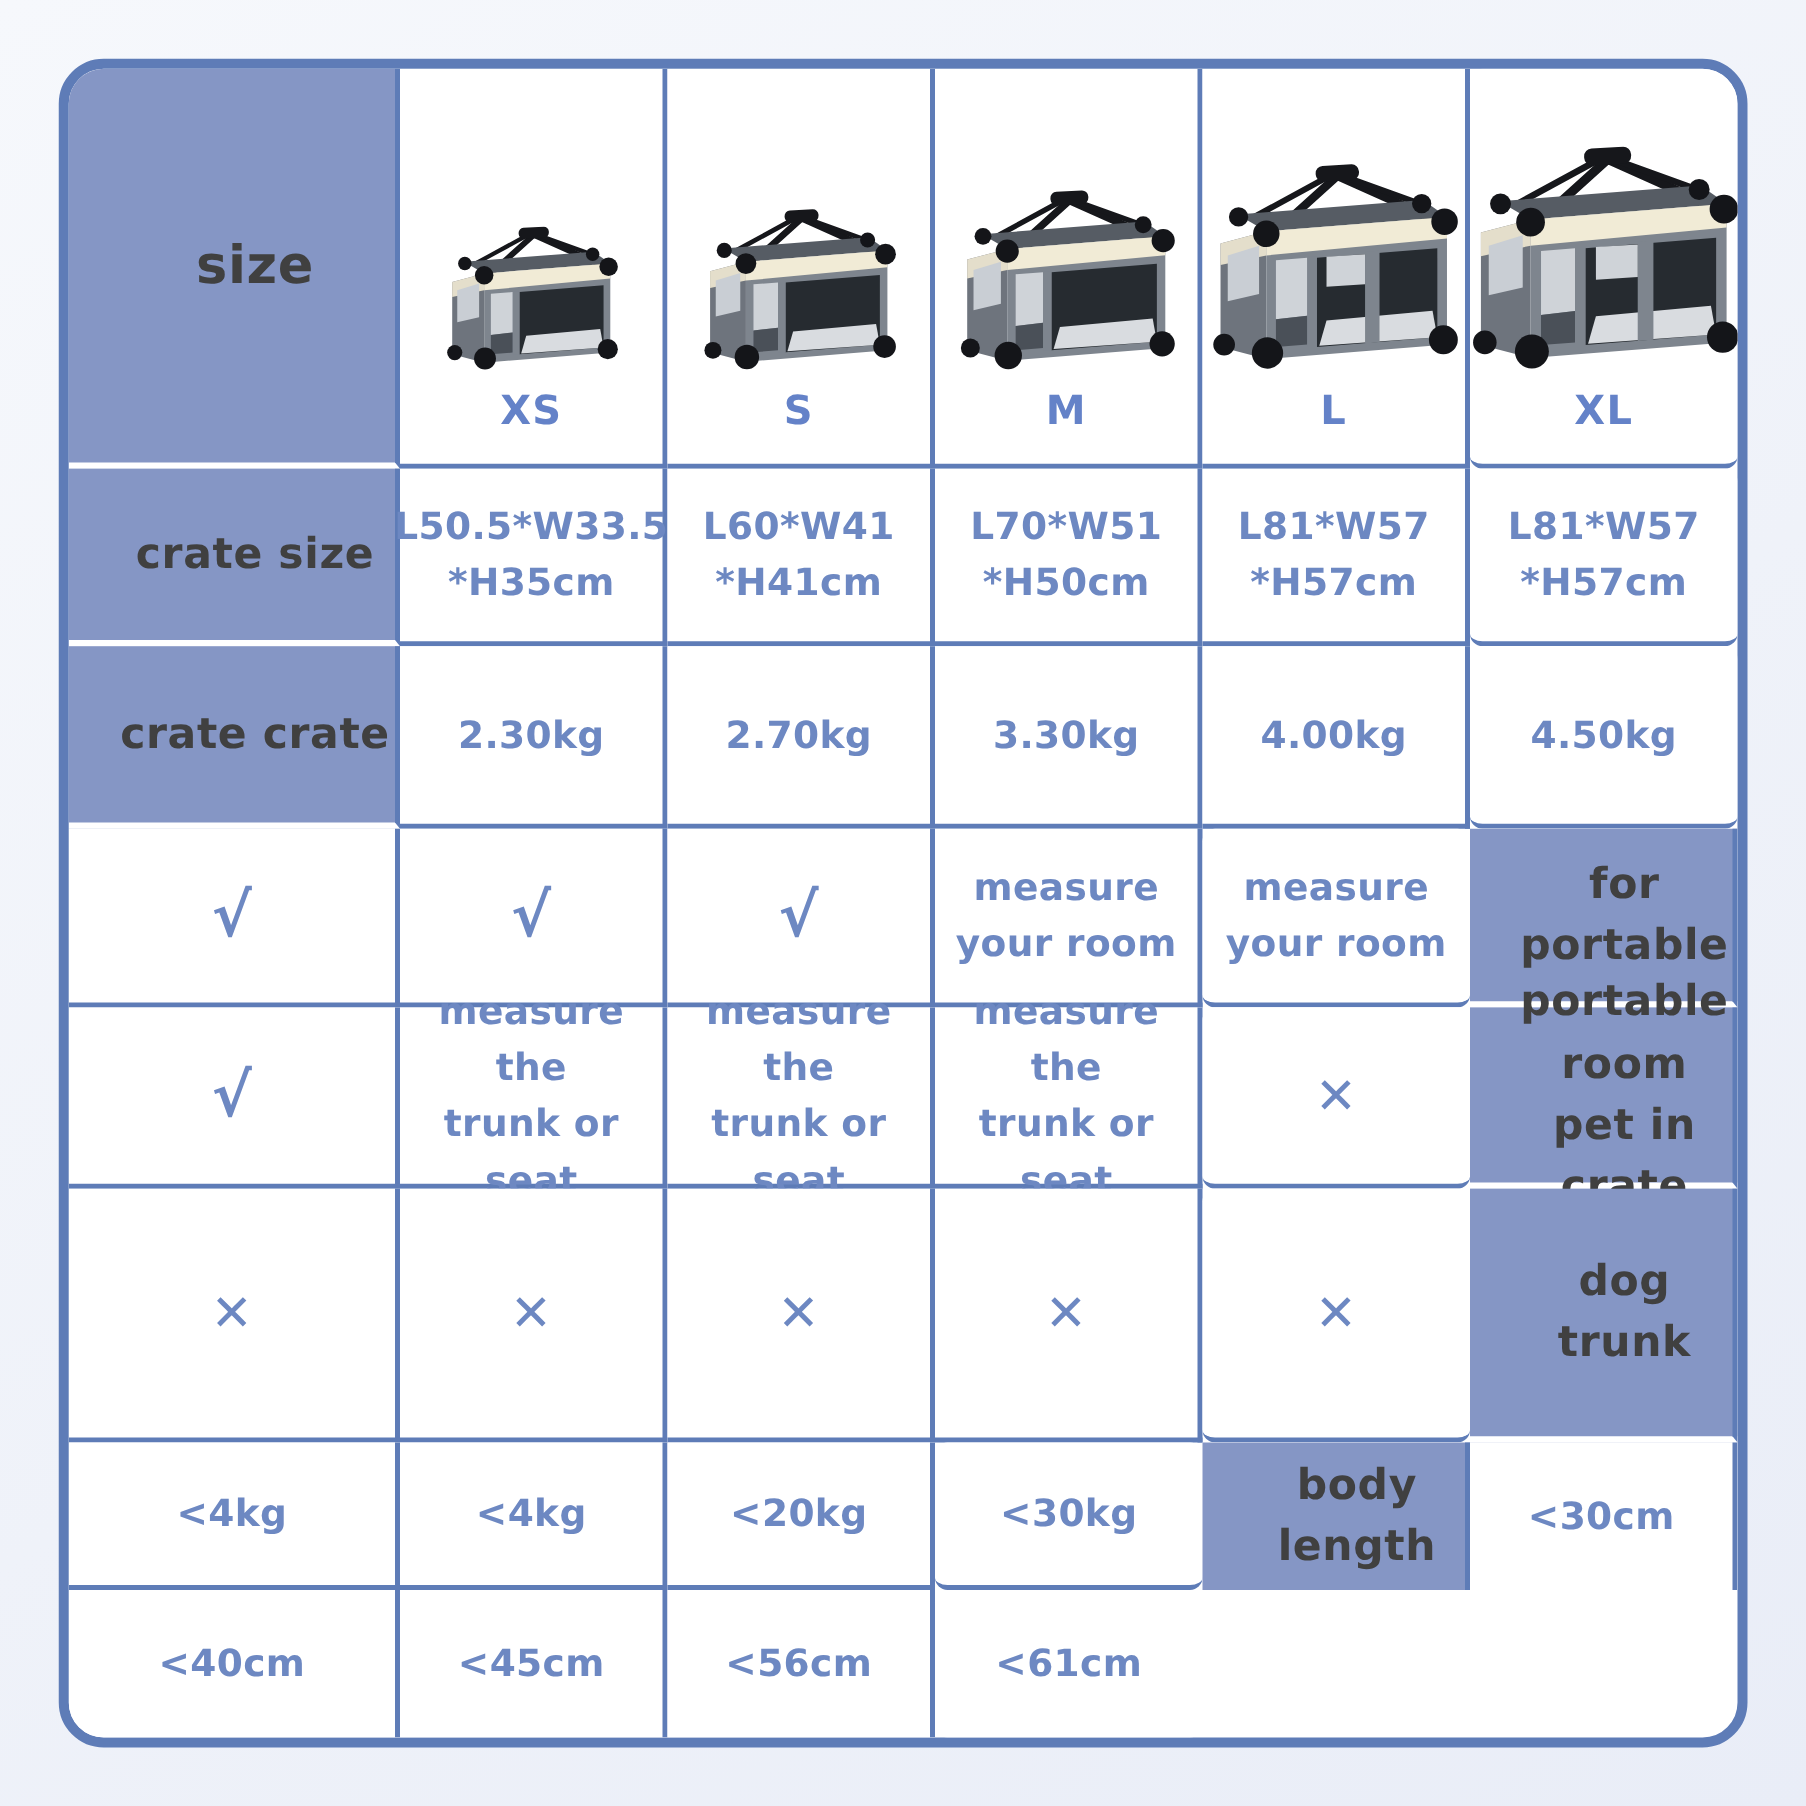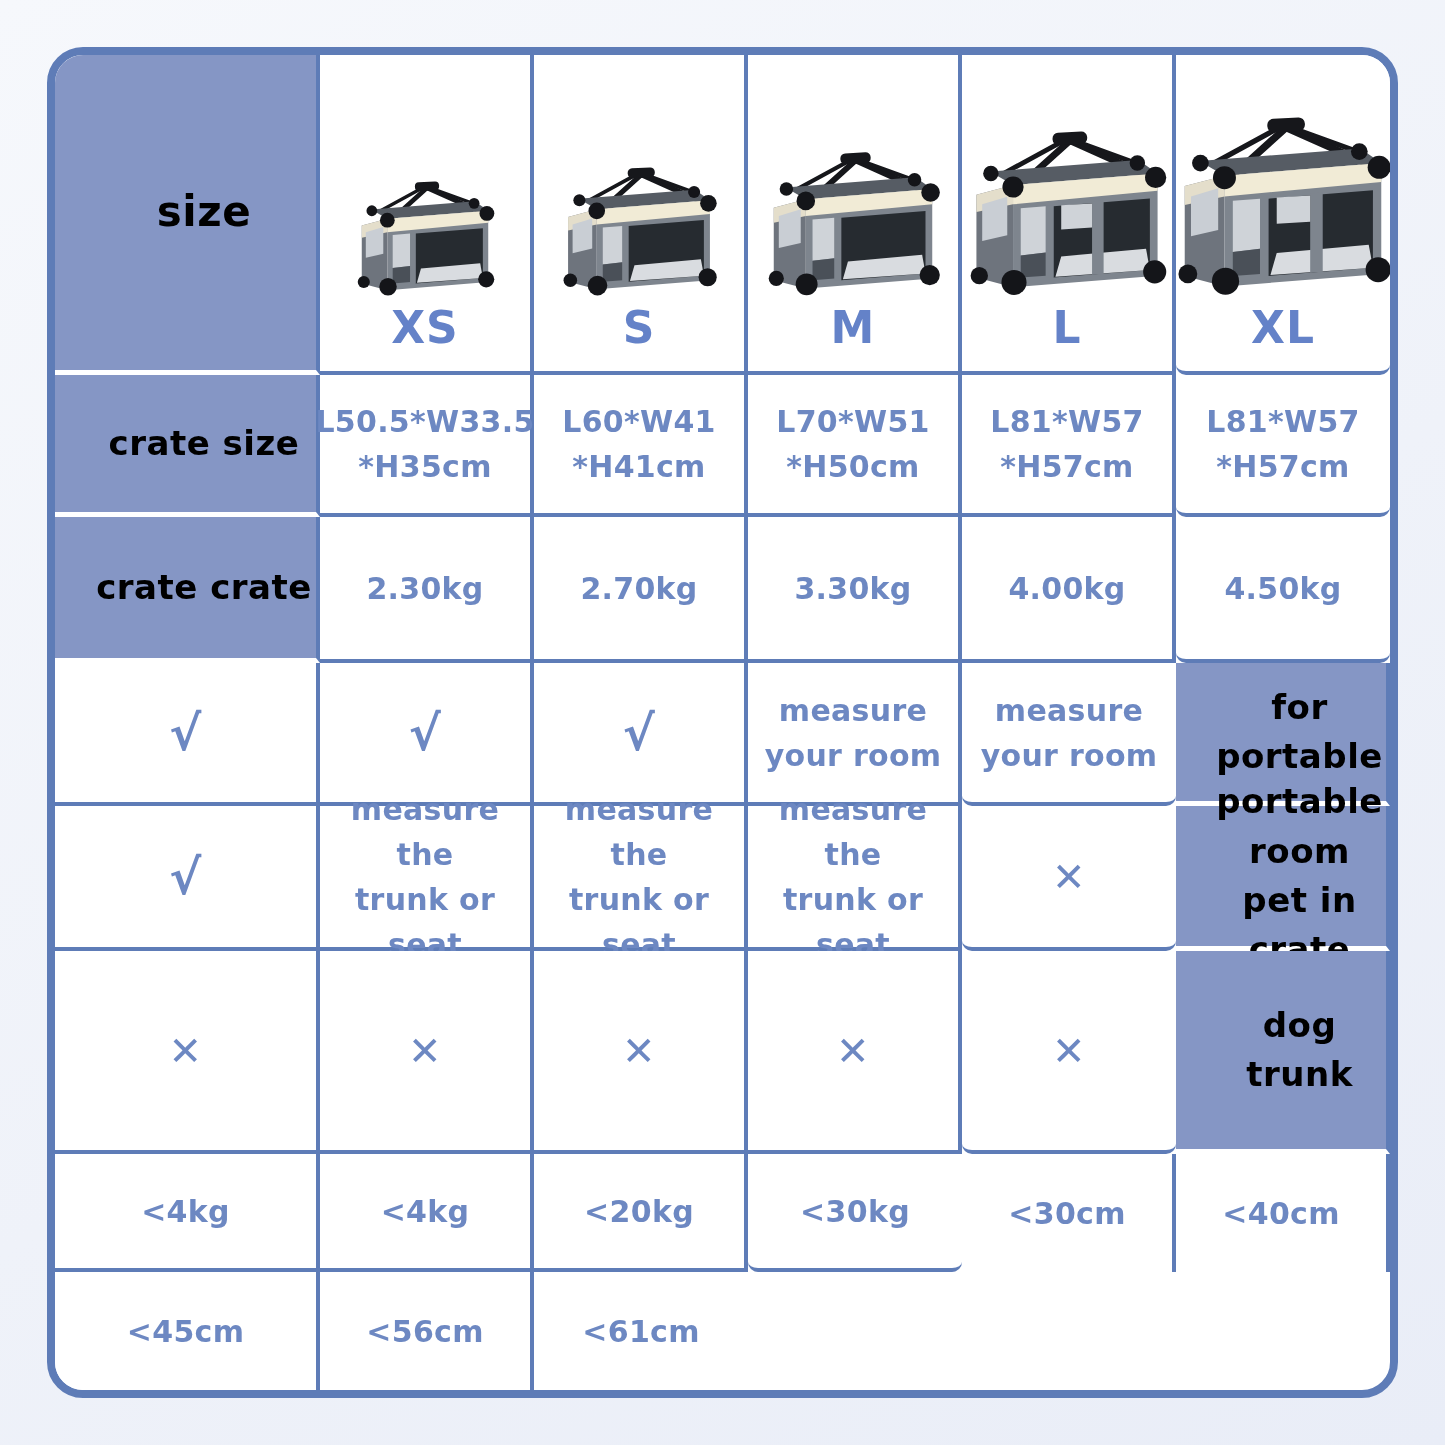--- a/index.html
+++ b/index.html
@@ -16,21 +16,21 @@
     display:grid;
     grid-template-columns:265px 214px 214px 214px 214px 214px;
     grid-template-rows:320px 142px 146px 143px 145px 203px 118px 118px;
   }
   .cell{
     box-sizing:border-box;display:flex;flex-direction:column;
     align-items:center;justify-content:center;text-align:center;
   }
   
   .lbl{
-    background:#8596c5;color:#000000;
+    background:#8596c5;color:#404040;
     font-size:34px;font-weight:700;letter-spacing:.5px;
     border-right:4px solid #5e7cb7;border-bottom:5px solid #ffffff;
     white-space:pre-line;line-height:1.45;padding-left:37px;
   }
   .lbl.last{border-bottom:none;}
   .lbl.corner{font-size:42px;}
   
   .val{
     background:#ffffff;color:#6d88c2;
     font-size:30px;font-weight:700;
@@ -39,21 +39,21 @@
   }
   .val.lastcol{border-right:none;border-radius:10px;}
   .val.lastrow{border-bottom:none;}
   .check{font-size:48px;font-weight:700;}
   .cross{font-size:40px;font-weight:900;}
   
   .product{justify-content:flex-end;padding-bottom:12px;}
   .crate-wrap{display:flex;align-items:flex-end;justify-content:center;height:238px;}
   .size-label{
     height:62px;display:flex;align-items:center;justify-content:center;
-    color:#6482c8;font-size:44px;font-weight:800;letter-spacing:1px;
+    color:#6482c8;font-size:32px;font-weight:800;letter-spacing:1px;
   }
   .defs{position:absolute;width:0;height:0;overflow:hidden;}
 </style>
 </head>
 <body>
 
 <svg class="defs" aria-hidden="true">
   <defs>
     <g id="crateBase">
 
@@ -192,19 +192,20 @@
   <div class="cell val cross">✕</div>
   <div class="cell val cross">✕</div>
   <div class="cell val lastcol cross">✕</div>
 
   <div class="cell lbl">dog trunk</div>
   <div class="cell val">&lt;4kg</div>
   <div class="cell val">&lt;4kg</div>
   <div class="cell val">&lt;20kg</div>
   <div class="cell val lastcol">&lt;30kg</div>
 
+  <div class="cell lbl last">body length</div>
   <div class="cell val lastrow">&lt;30cm</div>
   <div class="cell val lastrow">&lt;40cm</div>
   <div class="cell val lastrow">&lt;45cm</div>
   <div class="cell val lastrow">&lt;56cm</div>
   <div class="cell val lastrow lastcol">&lt;61cm</div>
 
 </div>
 
 </body></html>

